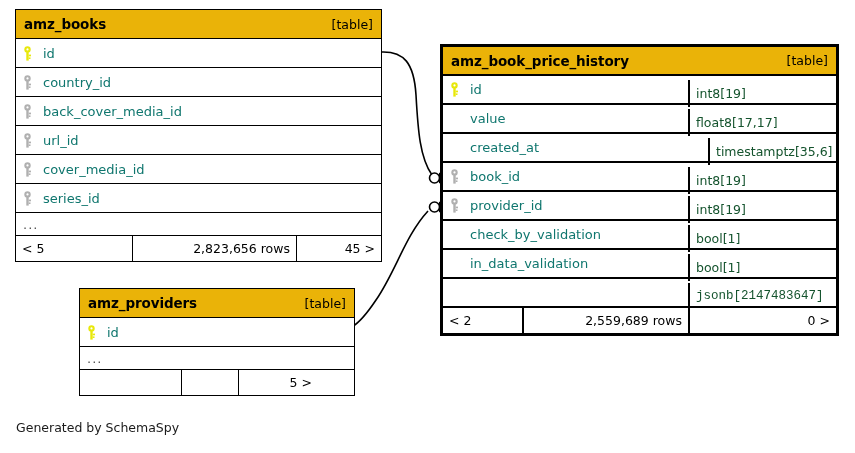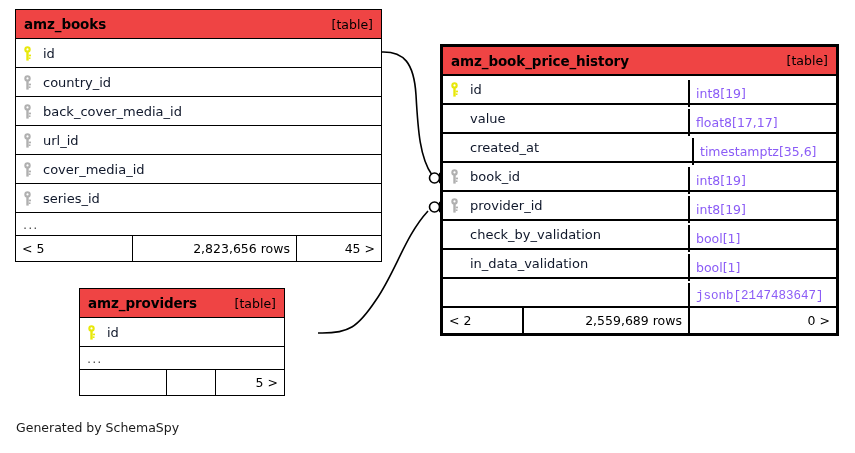--- a/index.html
+++ b/index.html
@@ -41,21 +41,21 @@
     z-index: 2;
   }
   .er-table.focal {
     border-width: 3px;
   }
 
   .tbl-header {
     display: flex;
     align-items: center;
     justify-content: space-between;
-    background: #ef4444;
+    background: #eab308;
     border-bottom: 1px solid #000000;
     box-sizing: border-box;
     padding: 0 8px;
     height: 29px;
   }
   .focal .tbl-header {
     border-bottom-width: 2px;
   }
   .tbl-name {
     font-weight: bold;
@@ -93,31 +93,31 @@
   }
   .col-type {
     display: flex;
     align-items: center;
     flex: 0 0 auto;
     padding-left: 6px;
     box-sizing: border-box;
     border-left: 1px solid #000000;
     height: 100%;
     font-size: 12.5px;
-    color: #8b5cf6;
+    color: #14532d;
     white-space: nowrap;
     margin-top: 7px;
   }
   .focal .col-type {
     border-left-width: 2px;
   }
 
   .col-label {
     font-size: 13px;
-    color: #0f172a;
+    color: #0f766e;
     white-space: nowrap;
   }
   .ellipsis-label {
     font-size: 13px;
     color: #555555;
     letter-spacing: 1px;
     padding-left: 7px;
   }
 
   
@@ -316,21 +316,21 @@
         <span class="col-label">value</span>
       </div>
       <div class="col-type" style="width:148px;">float8[17,17]</div>
     </div>
 
     <div class="tbl-row">
       <div class="col-name">
         <span class="key-slot"></span>
         <span class="col-label">created_at</span>
       </div>
-      <div class="col-type" style="width:144px;">timestamptz[35,6]</div>
+      <div class="col-type" style="width:128px;">timestamptz[35,6]</div>
     </div>
 
     <div class="tbl-row">
       <div class="col-name">
         <span class="key-slot">
           <svg width="9" height="15" viewBox="0 0 9 15" aria-hidden="true">
             <circle cx="4.5" cy="3.4" r="3.2" fill="#b0b0b0"></circle>
             <circle cx="4.5" cy="3.4" r="1.1" fill="#ffffff"></circle>
             <rect x="3.3" y="5.6" width="2.4" height="9" fill="#b0b0b0"></rect>
             <rect x="5.7" y="8.6" width="2.3" height="1.7" fill="#b0b0b0"></rect>
@@ -381,21 +381,21 @@
       <div class="col-type" style="width:148px;font-family:Liberation Mono, monospace;">jsonb[2147483647]</div>
     </div>
 
     <div class="tbl-footer">
       <div class="foot-cell foot-left" style="width:79px;">&lt; 2</div>
       <div class="foot-cell foot-mid" style="width:166px;">2,559,689 rows</div>
       <div class="foot-cell foot-right" style="width:148px;">0 &gt;</div>
     </div>
   </div>
 
-  <div class="er-table" id="tbl-amz-providers" style="left:79px; top:288px; width:206px;">
+  <div class="er-table" id="tbl-amz-providers" style="left:79px; top:288px; width:276px;">
 
     <div class="tbl-header">
       <span class="tbl-name">amz_providers</span>
       <span class="tbl-kind">[table]</span>
     </div>
 
     <div class="tbl-row">
       <div class="col-name">
         <span class="key-slot">
           <svg width="9" height="15" viewBox="0 0 9 15" aria-hidden="true">

